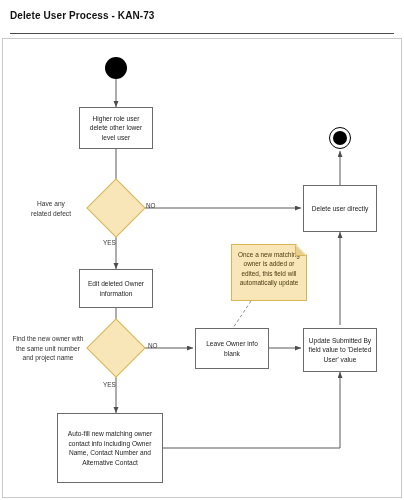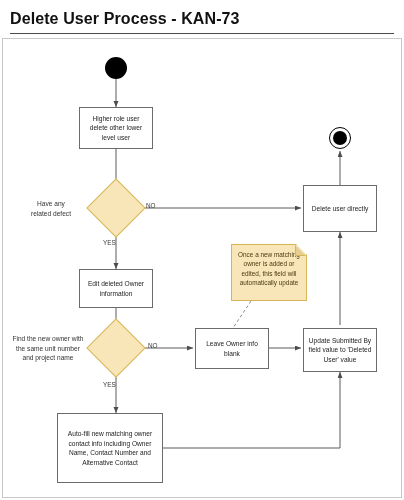--- a/index.html
+++ b/index.html
@@ -18,21 +18,21 @@
     width: 404px;
     height: 500px;
     background: #ffffff;
     box-sizing: border-box;
   }
   
   #title {
     position: absolute;
     left: 10px;
     top: 10px;
-    font-size: 16px;
+    font-size: 10px;
     font-weight: bold;
     color: #111111;
     letter-spacing: 0.1px;
     white-space: nowrap;
   }
   #title-rule {
     position: absolute;
     left: 10px;
     top: 33px;
     width: 384px;

